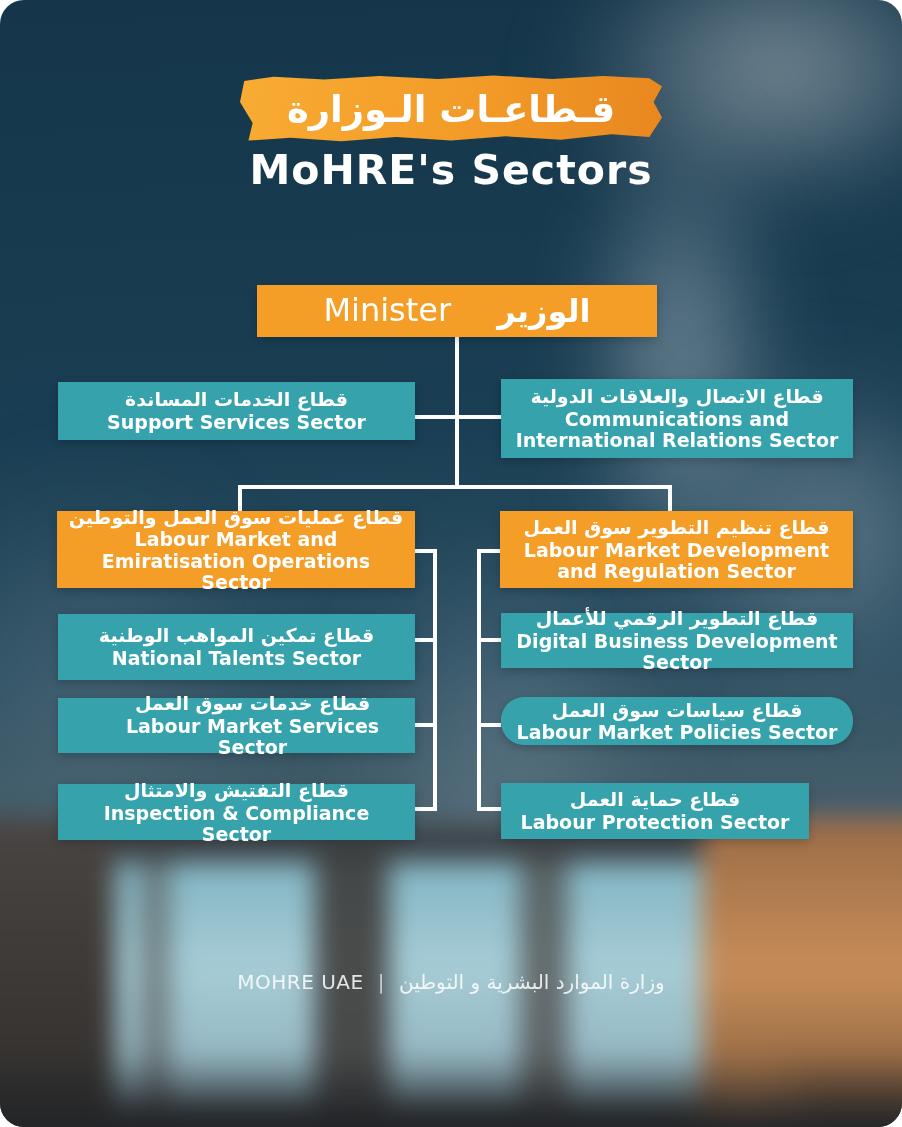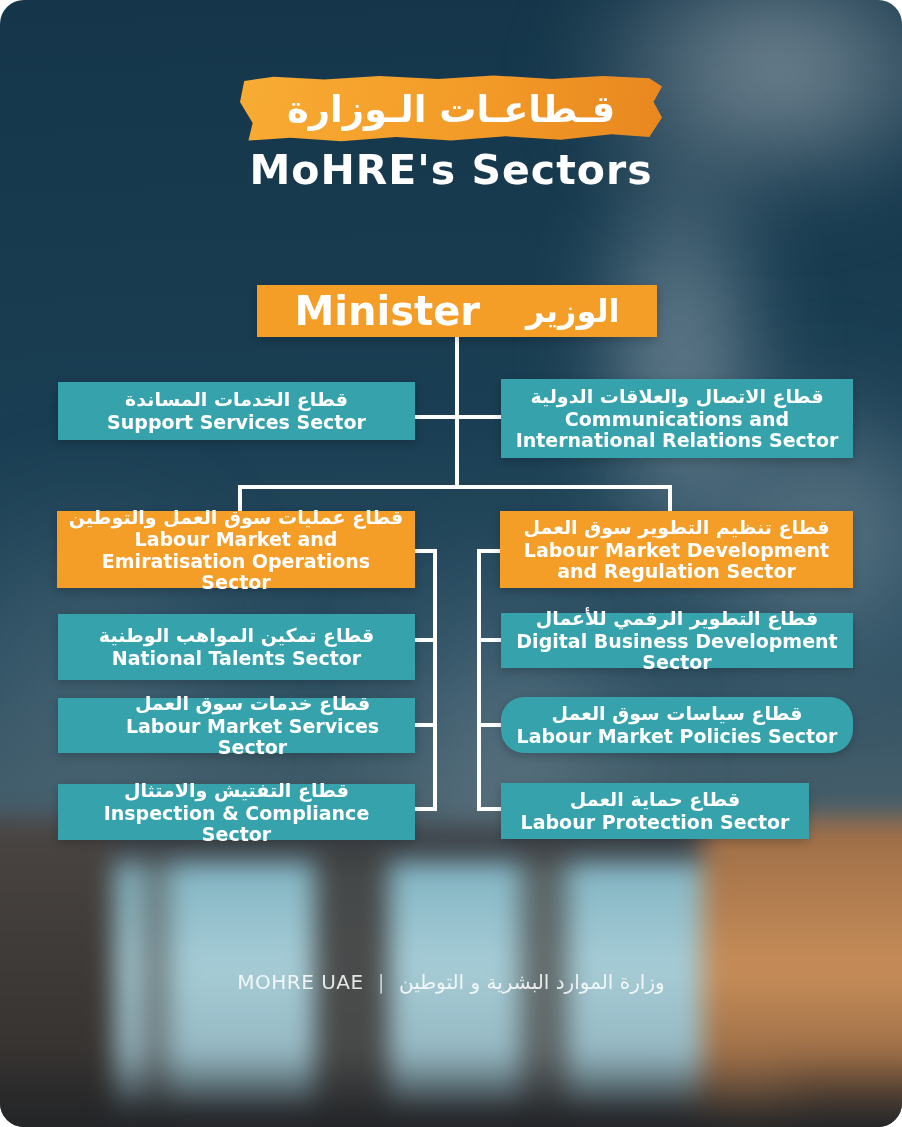--- a/index.html
+++ b/index.html
@@ -50,30 +50,30 @@
   
   .line{position:absolute;background:#ffffff;}
 
   
   .box{position:absolute;display:flex;flex-direction:column;justify-content:center;align-items:center;
     color:#ffffff;text-align:center;box-sizing:border-box;padding:4px 8px;
     box-shadow:0 3px 9px rgba(0,0,0,.2);}
   .box .ar{font-size:19px;font-weight:bold;direction:rtl;line-height:1.25;}
   .box .en{font-size:19px;font-weight:600;line-height:1.12;}
   .minister{left:257px;top:285px;width:400px;height:52px;flex-direction:row;gap:46px;align-items:center;}
-  .minister .en{font-size:40px;font-weight:bold;}
+  .minister .en{font-size:32px;font-weight:normal;}
   .minister .ar{font-size:32px;font-weight:bold;}
   .pos-0{left:58px;top:382px;width:357px;height:58px;}
   .pos-1{left:501px;top:379px;width:352px;height:79px;}
   .pos-2{left:57px;top:511px;width:358px;height:77px;}
   .pos-3{left:500px;top:511px;width:353px;height:77px;}
   .pos-4{left:58px;top:614px;width:357px;height:66px;}
   .pos-5{left:501px;top:613px;width:352px;height:55px;}
   .pos-6{left:58px;top:698px;width:357px;height:55px;}
-  .pos-7{left:501px;top:697px;width:352px;height:56px;border-radius:23px;}
+  .pos-7{left:501px;top:697px;width:352px;height:48px;border-radius:23px;}
   .pos-8{left:58px;top:784px;width:357px;height:56px;}
   .pos-9{left:501px;top:783px;width:308px;height:56px;}
 
   .footer{position:absolute;left:0;right:0;top:970px;text-align:center;
     color:rgba(255,255,255,.85);font-size:20px;letter-spacing:.5px;}
   .footer .sep{margin:0 14px;opacity:.8;}
 </style>
 </head>
 <body>
 

